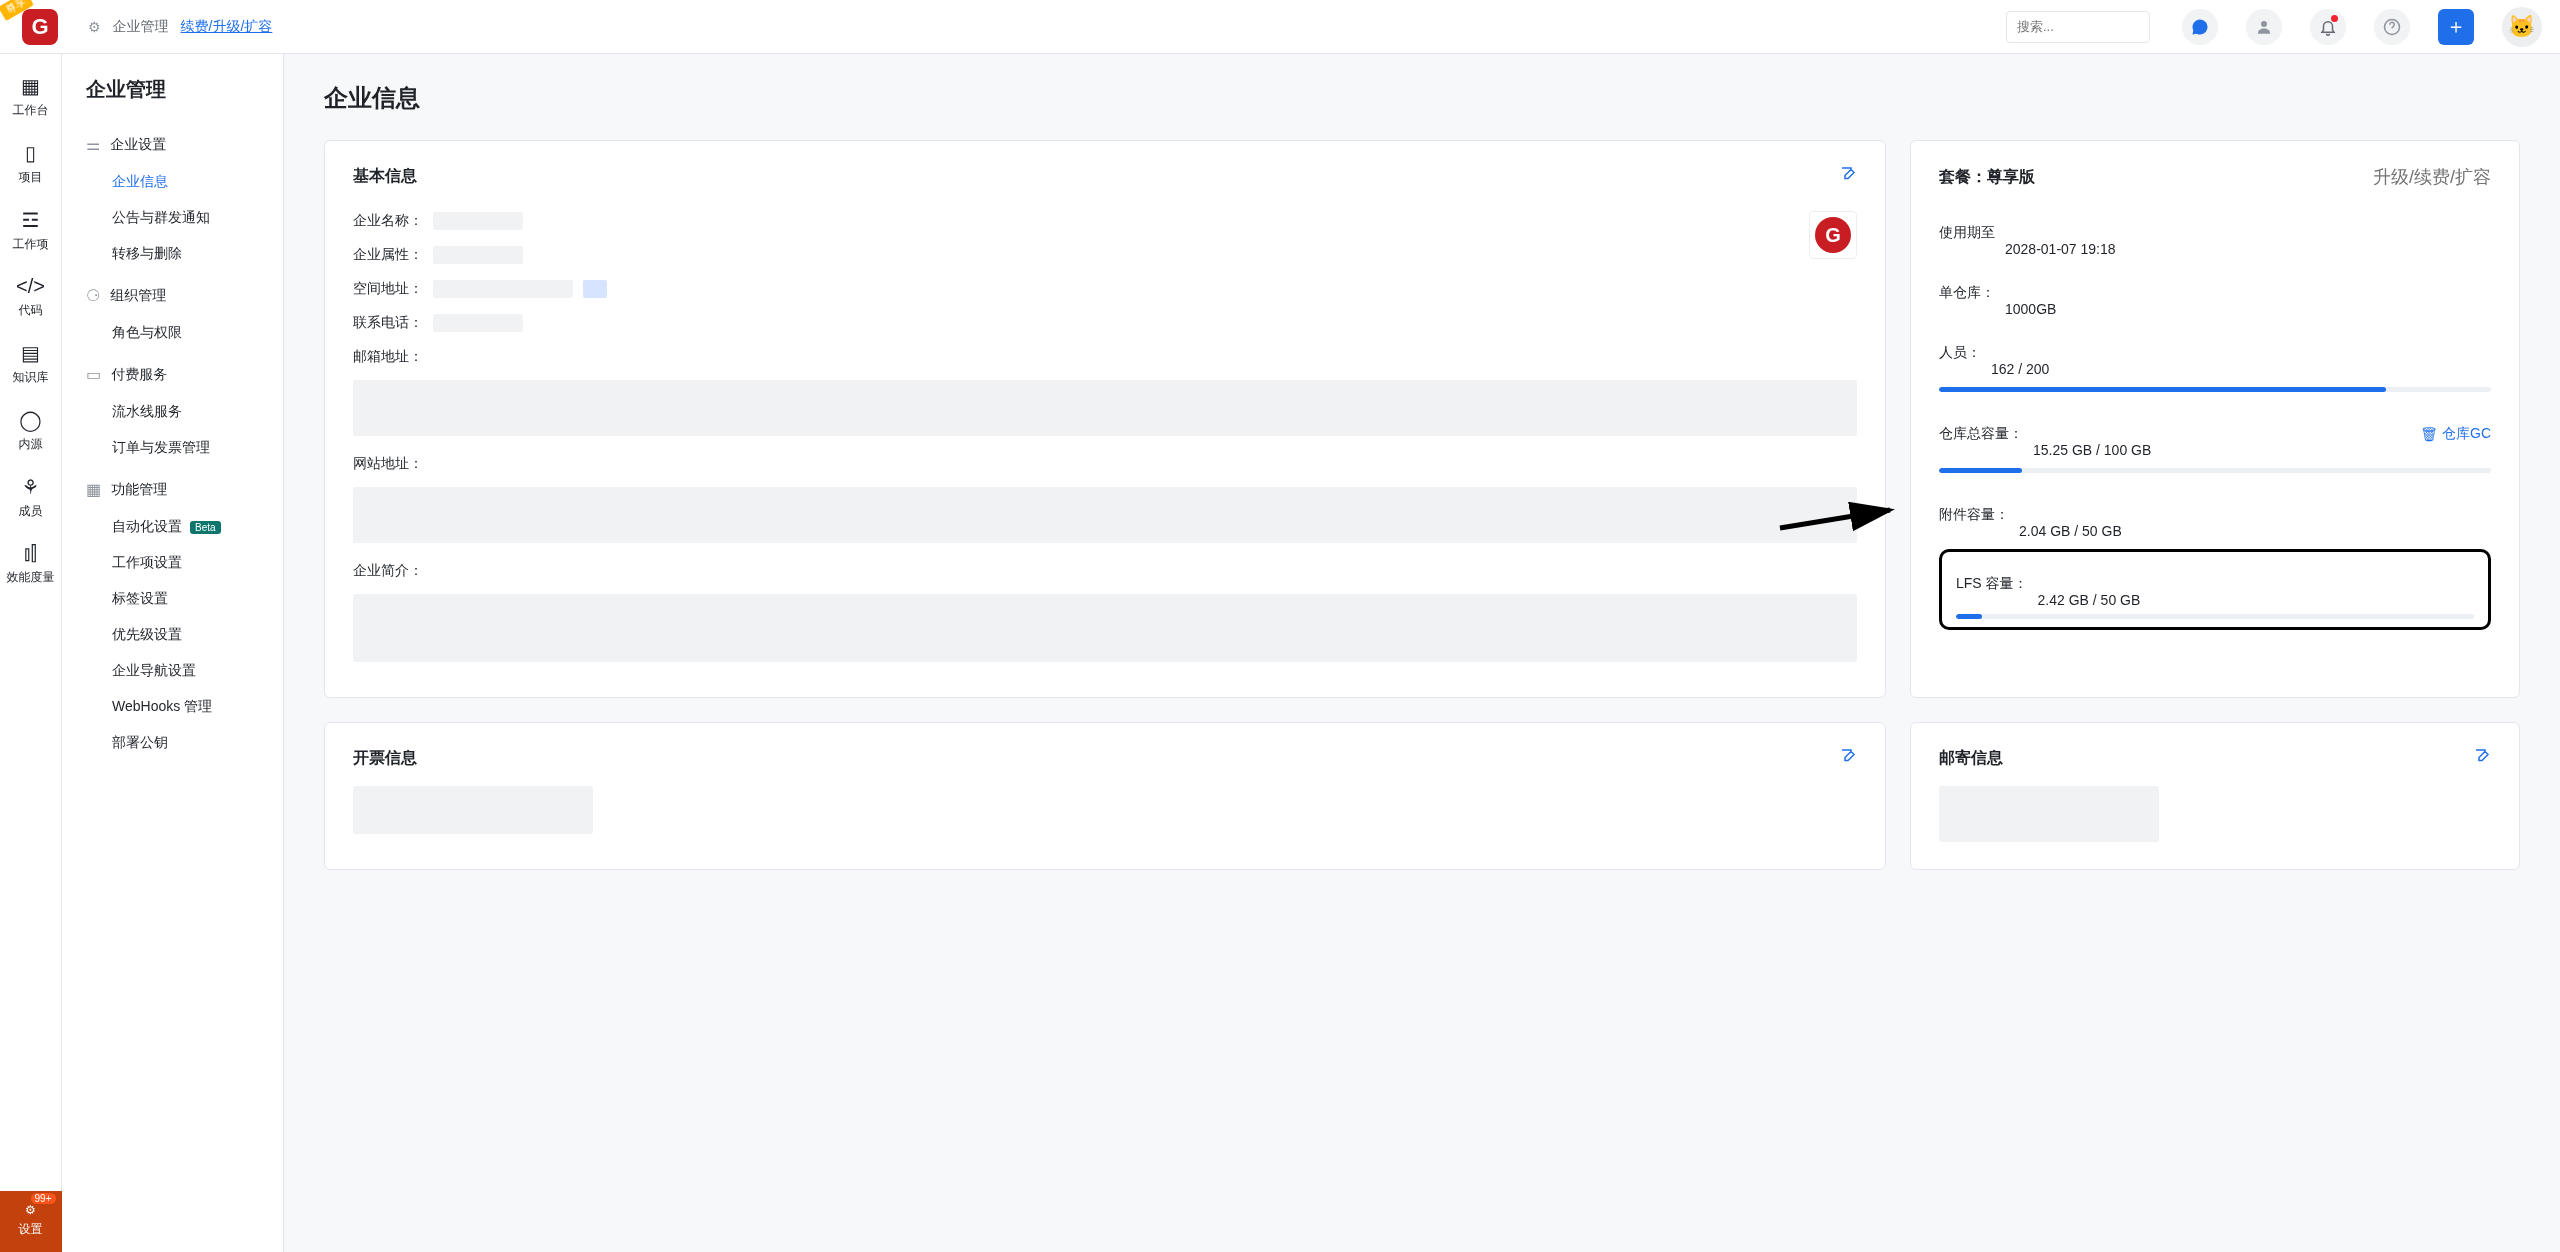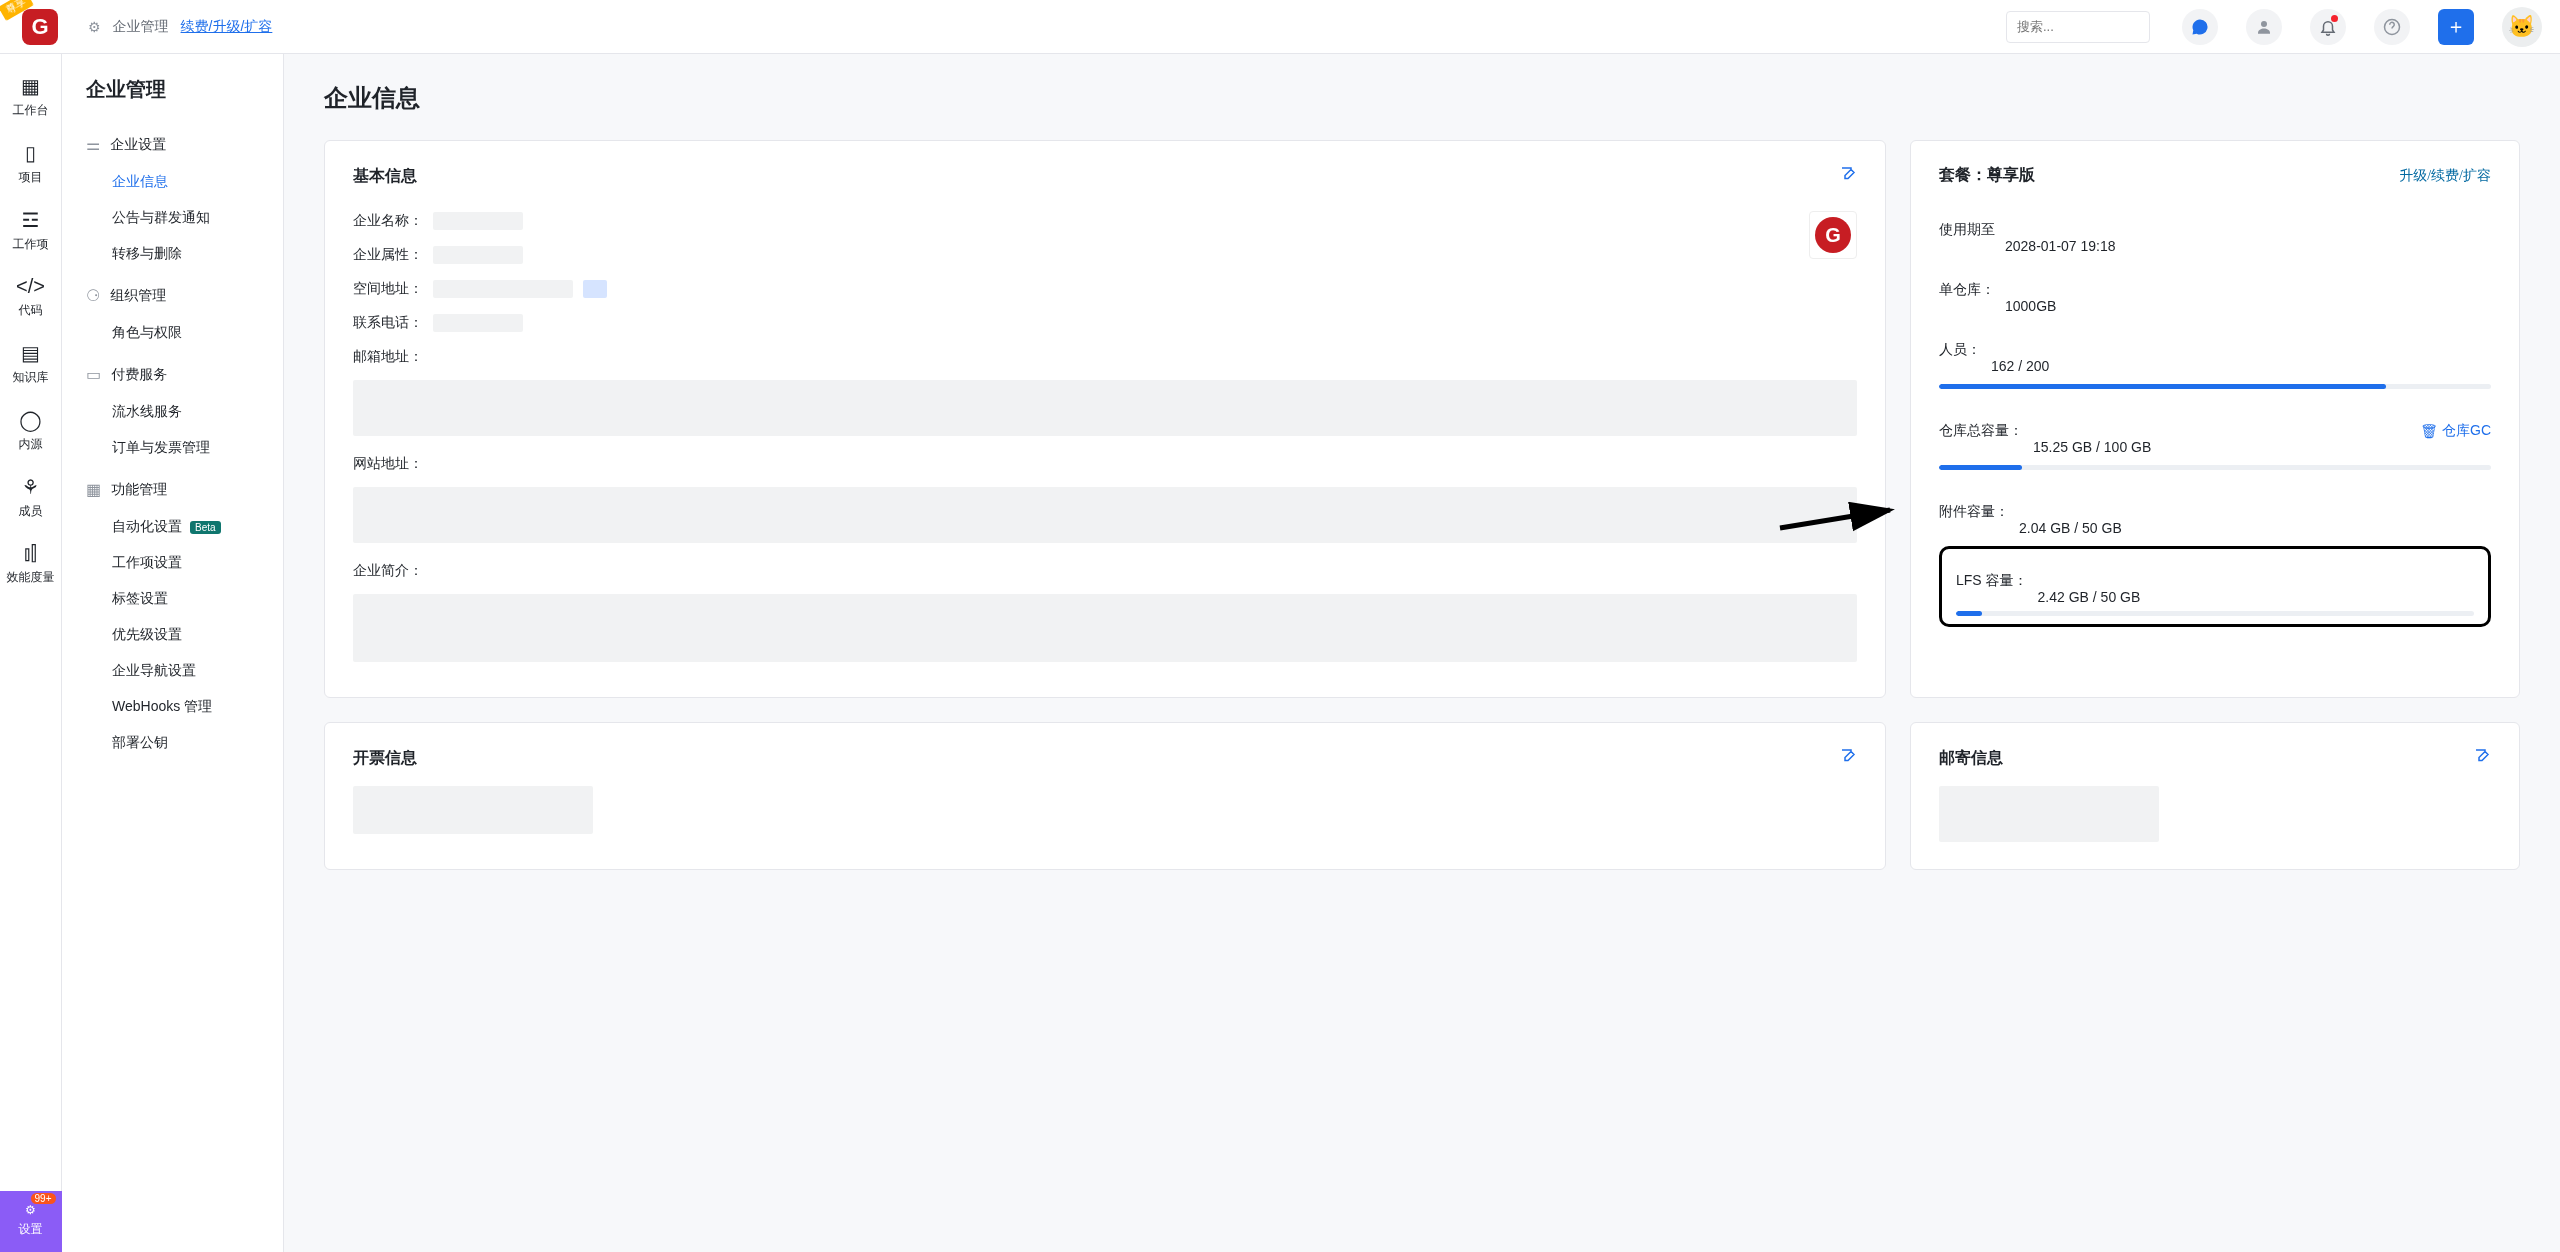--- a/index.html
+++ b/index.html
@@ -23,21 +23,21 @@
 .top-icon-btn.blue-fill { color: #1f6feb; }
 .top-icon-btn .dot { position: absolute; top: 6px; right: 8px; width: 7px; height: 7px; background: #f5222d; border-radius: 50%; }
 .plus-btn { width: 36px; height: 36px; border-radius: 6px; background: #1f6feb; color: #fff; display: flex; align-items: center; justify-content: center; font-size: 20px; cursor: pointer; }
 .avatar { width: 40px; height: 40px; border-radius: 50%; background: #eceeef; display: flex; align-items: center; justify-content: center; font-size: 22px; }
 
 
 .left-rail { position: fixed; top: 54px; left: 0; bottom: 0; width: 62px; background: #fff; border-right: 1px solid #e5e6eb; display: flex; flex-direction: column; align-items: center; padding-top: 10px; }
 .rail-item { width: 62px; padding: 10px 0 12px; display: flex; flex-direction: column; align-items: center; gap: 4px; cursor: pointer; color: #1f2329; font-size: 12px; }
 .rail-item .ri-icon { font-size: 20px; color: #1f2329; }
 .rail-spacer { flex: 1; }
-.rail-settings { width: 62px; padding: 12px 0 14px; background: #8b5cf6; color: #fff; display: flex; flex-direction: column; align-items: center; gap: 4px; font-size: 12px; position: relative; cursor: pointer; }
+.rail-settings { width: 62px; padding: 12px 0 14px; background: #c2410c; color: #fff; display: flex; flex-direction: column; align-items: center; gap: 4px; font-size: 12px; position: relative; cursor: pointer; }
 .rail-settings .badge { position: absolute; top: 2px; right: 6px; background: #fa541c; color: #fff; font-size: 10px; padding: 0 4px; border-radius: 8px; }
 
 
 .side-panel { position: fixed; top: 54px; left: 62px; bottom: 0; width: 222px; background: #fff; border-right: 1px solid #e5e6eb; padding: 22px 0 0 0; overflow-y: auto; }
 .side-title { font-size: 20px; font-weight: 600; padding: 0 24px 22px; }
 .side-group { padding: 0 12px 4px; }
 .side-group-header { display: flex; align-items: center; gap: 10px; padding: 10px 12px; color: #1f2329; font-size: 14px; }
 .side-group-header .sg-icon { color: #8f959e; font-size: 16px; }
 .side-link { display: flex; align-items: center; gap: 8px; padding: 9px 12px 9px 38px; font-size: 14px; color: #1f2329; cursor: pointer; border-radius: 4px; }
 .side-link.active { color: #1f6feb; }
@@ -58,21 +58,21 @@
 .redact { background: #f1f2f3; border-radius: 2px; display: inline-block; }
 .redact.sm { width: 90px; height: 18px; }
 .redact.blk { width: 100%; height: 68px; margin-top: 6px; }
 .redact.blk2 { width: 100%; height: 56px; margin-top: 6px; }
 .ent-logo { position: absolute; top: 70px; right: 28px; width: 48px; height: 48px; background: #fff; border: 1px solid #eee; border-radius: 4px; display: flex; align-items: center; justify-content: center; }
 .ent-logo-in { width: 36px; height: 36px; background: #c71d23; border-radius: 50%; display: flex; align-items: center; justify-content: center; color: #fff; font-weight: bold; font-size: 20px; }
 
 
 .plan-header { display: flex; align-items: center; justify-content: space-between; margin-bottom: 14px; }
 .plan-title { font-size: 16px; font-weight: 600; }
-.plan-upgrade { color: #0369a1; cursor: pointer; font-size: 14px; font-family: Liberation Serif, serif; }
+.plan-upgrade { color: #737373; cursor: pointer; font-size: 18px; }
 .plan-line { font-size: 14px; padding: 6px 0; display: flex; align-items: center; gap: 10px; }
 .plan-label { color: #1f2329; }
 .plan-val { color: #1f2329; margin-top: 32px; }
 .progress { height: 5px; background: #eceff3; border-radius: 3px; margin: 4px 0 12px; overflow: hidden; }
 .progress-fill { height: 100%; background: #1f6feb; border-radius: 3px; }
 .storage-line { display: flex; align-items: center; justify-content: space-between; }
 .gc-link { color: #1f6feb; cursor: pointer; display: flex; align-items: center; gap: 4px; font-size: 14px; }
 .lfs-box { border: 3px solid #000; border-radius: 10px; padding: 6px 14px 2px; margin-top: 4px; }
 .lfs-box .progress { height: 5px; margin: 4px 0 6px; }
 

